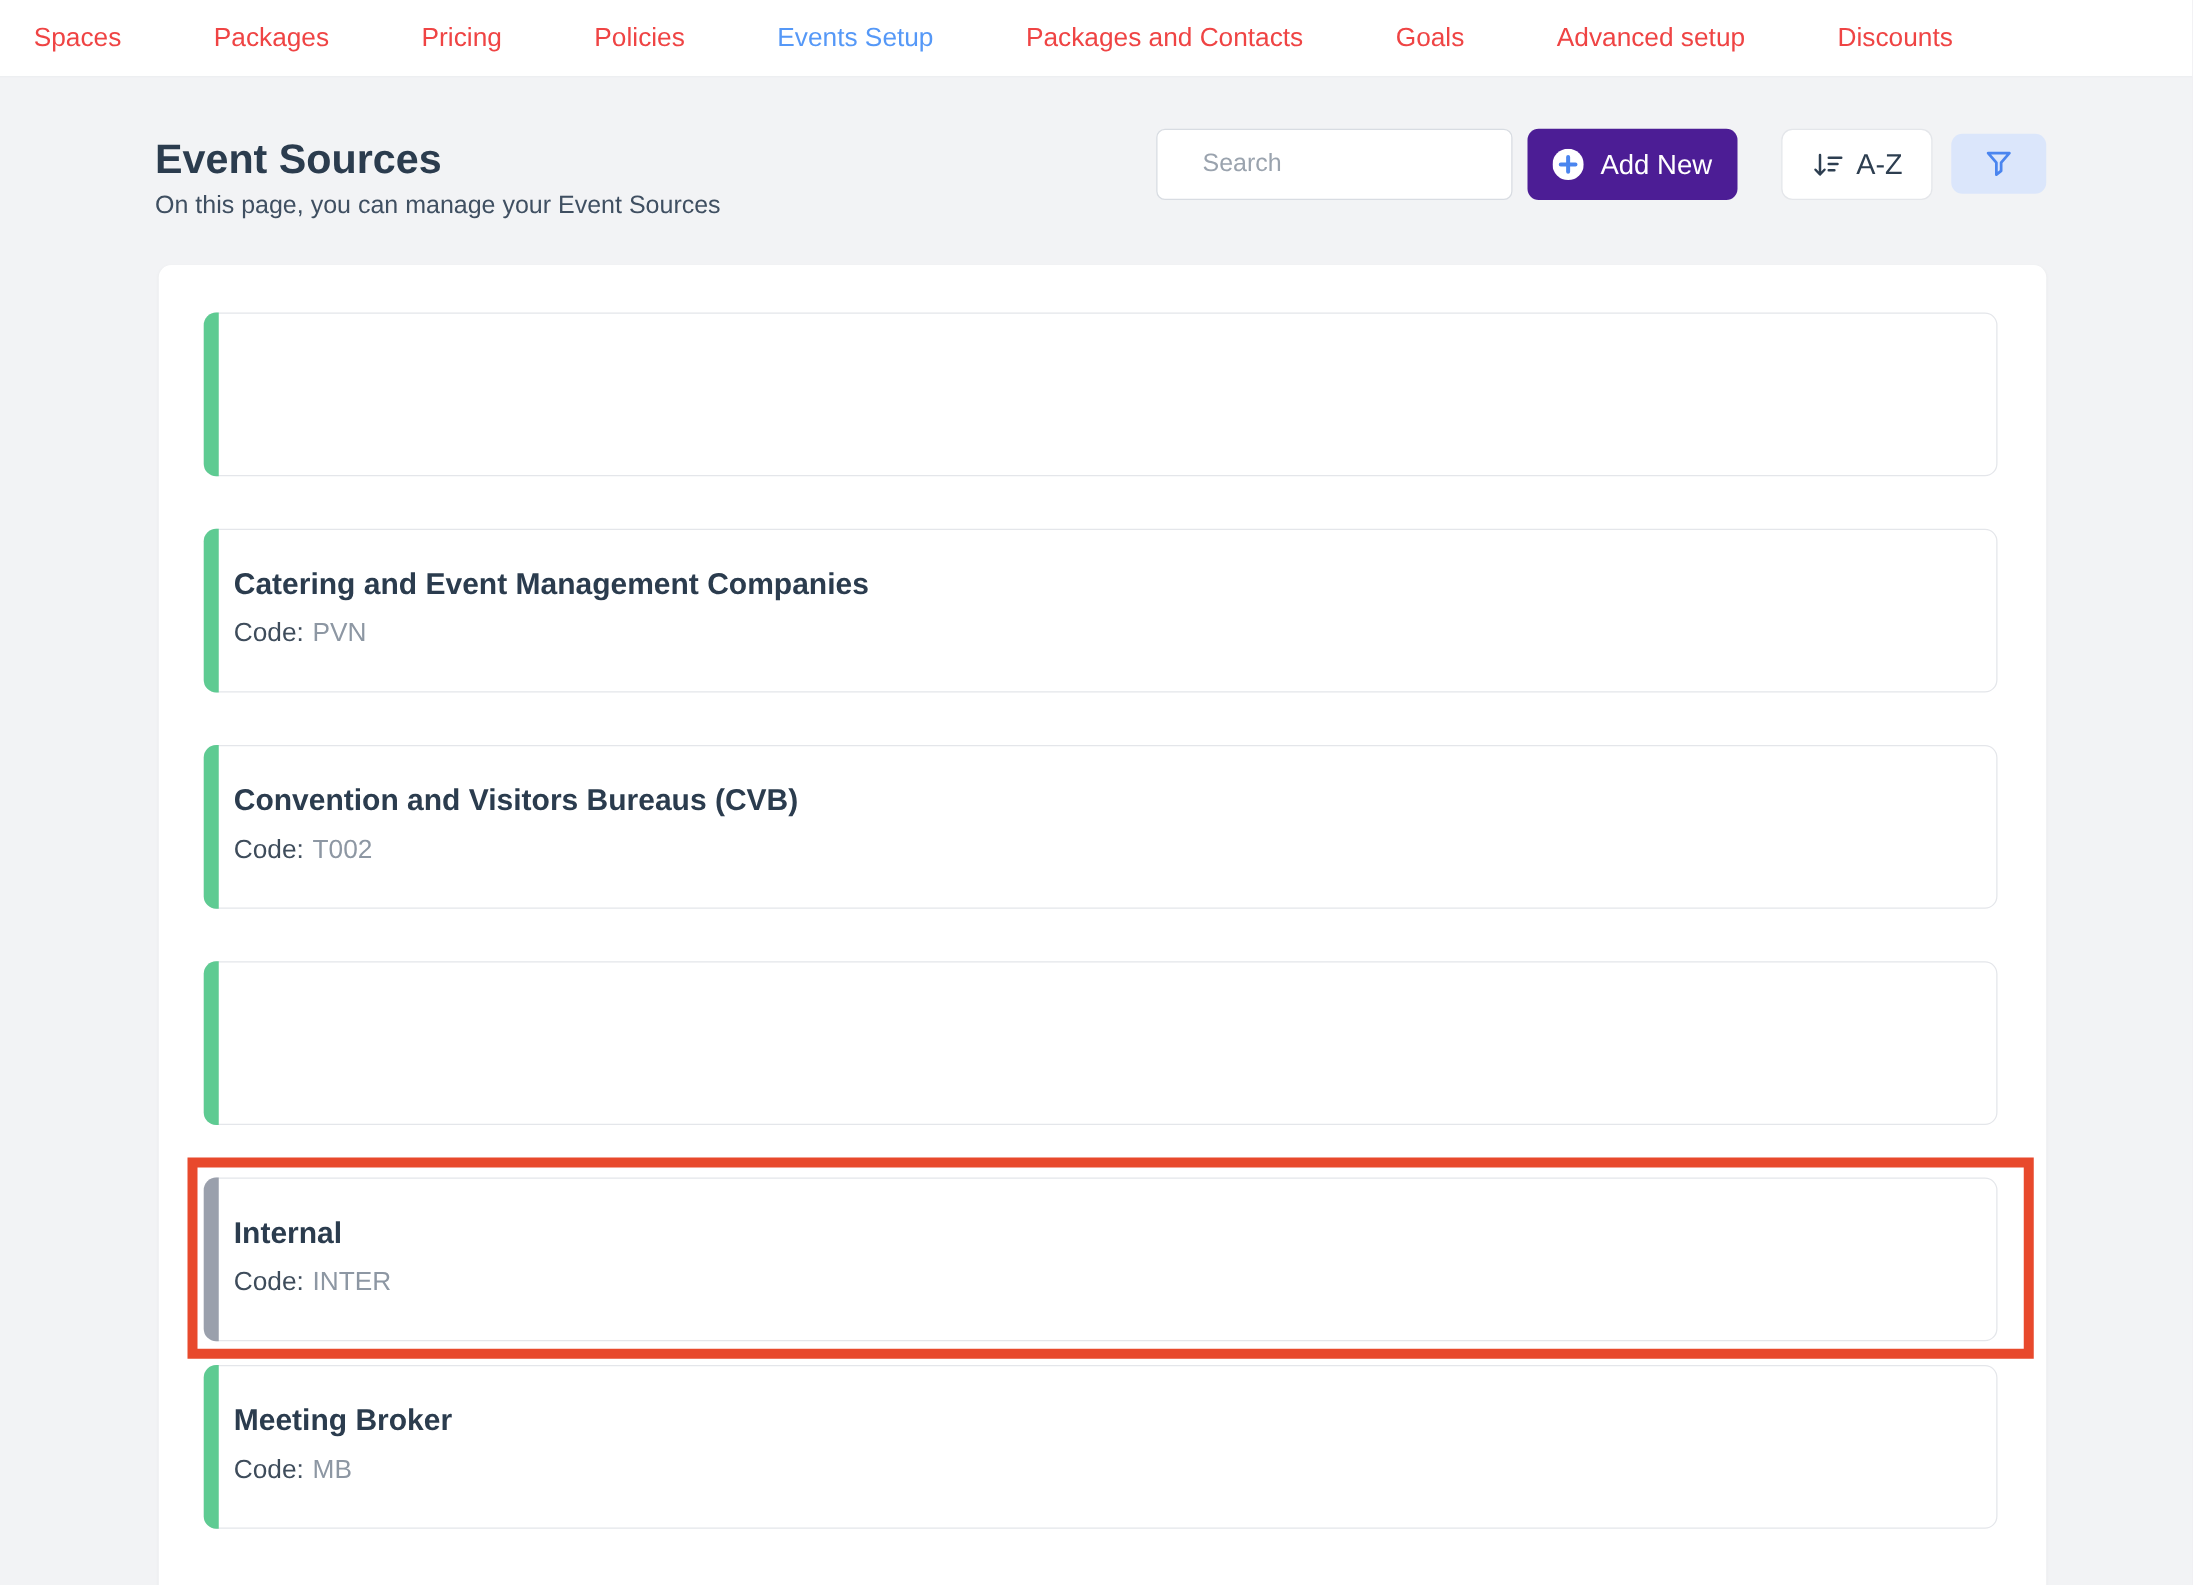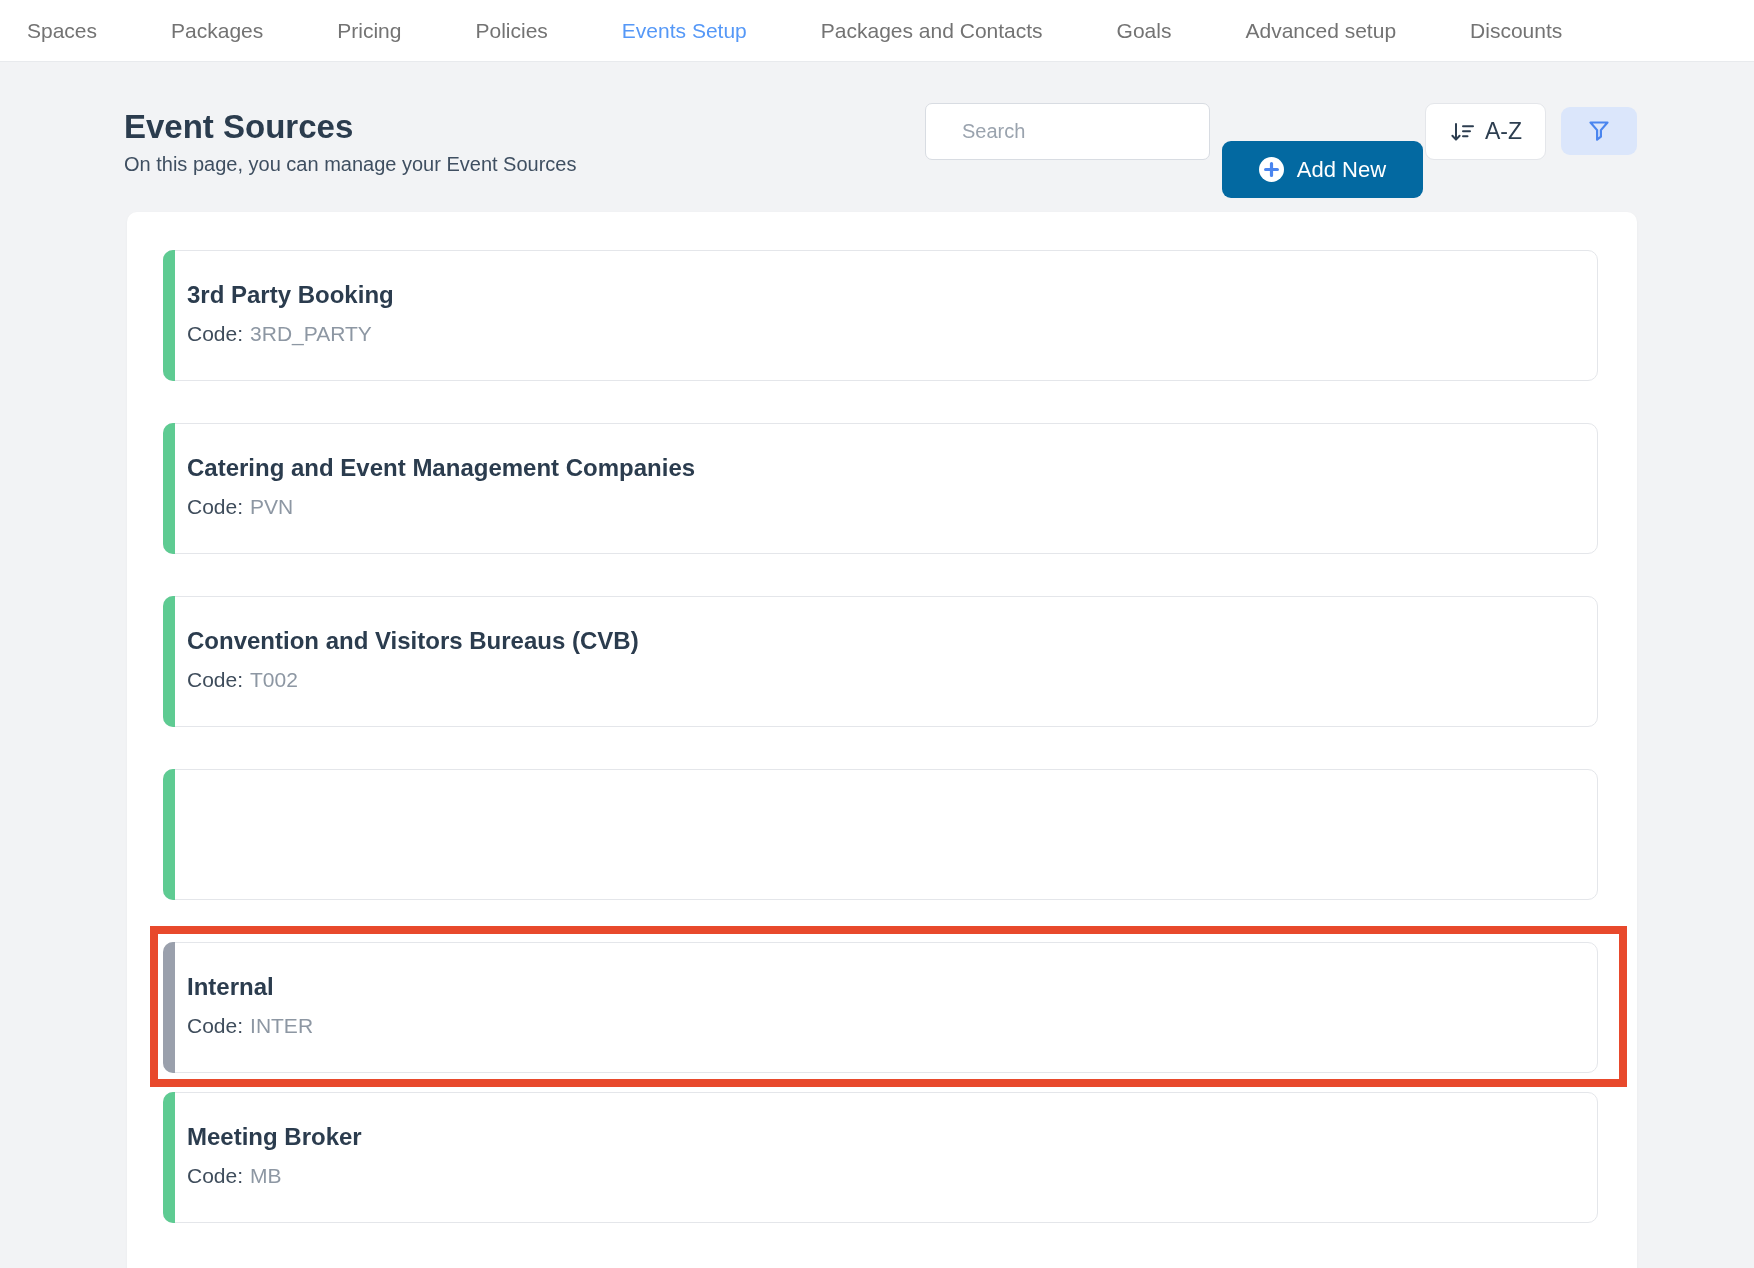--- a/index.html
+++ b/index.html
@@ -9,37 +9,37 @@
     background:#f2f3f5;
     font-family:"Liberation Sans", sans-serif;
     color:#2d3e50;
   }
   
   .nav {
     position:absolute; top:0; left:0; width:1754px; height:62px;
     background:#ffffff; border-bottom:1px solid #e8eaed;
     display:flex; align-items:center; padding-left:27px; gap:74px;
   }
-  .nav-item { font-size:21px; color:#737373; white-space:nowrap; cursor:pointer; }
+  .nav-item { font-size:21px; color:#ef4444; white-space:nowrap; cursor:pointer; }
   .nav-item.active { color:#5598f7; }
   
   .page-title { position:absolute; left:124px; top:108px; font-size:33px; font-weight:bold; color:#2b3c4e; }
   .page-subtitle { position:absolute; left:124px; top:153px; font-size:20px; color:#3f4f61; }
   
   .search-input {
     position:absolute; left:925px; top:103px; width:285px; height:57px;
     border:1px solid #d8dce2; border-radius:7px; background:#fff;
     font-size:20px; padding:0 36px; color:#33475b; outline:none;
     font-family:"Liberation Sans", sans-serif;
   }
   .search-input::placeholder { color:#9aa3ae; }
   .btn { display:flex; align-items:center; justify-content:center; cursor:pointer; }
   .btn-add {
-    position:absolute; left:1222px; top:103px; width:201px; height:57px;
-    background:#0369a1; border-radius:9px; color:#ffffff; font-size:22px; gap:13px;margin-top:38px;
+    position:absolute; left:1222px; top:103px; width:168px; height:57px;
+    background:#4c1d95; border-radius:9px; color:#ffffff; font-size:22px; gap:13px;
   }
   .btn-sort {
     position:absolute; left:1425px; top:103px; width:121px; height:57px;
     background:#ffffff; border:1px solid #e4e6ea; border-radius:9px;
     font-size:23px; color:#2d3e50; gap:10px;
   }
   .btn-filter {
     position:absolute; left:1561px; top:107px; width:76px; height:48px;
     background:#dbe6fb; border-radius:9px;
   }
@@ -114,26 +114,20 @@
       <svg width="24" height="24" viewBox="0 0 24 24">
         <path d="M3.5 3.5h17l-6.6 7.6v6.6l-3.8 3V11.1z" stroke="#4a85ef" stroke-width="2.2" fill="none" stroke-linejoin="round"></path>
       </svg>
     </span>
   </div>
 
   <div class="panel"></div>
 
   <div class="card" style="top:250px">
     <div class="card-strip" style="background: rgb(94, 203, 146);"></div>
-    <div class="card-body">
-      <div class="card-title">3rd Party Booking</div>
-      <div class="card-code">
-        <span class="code-label">Code:</span><span class="code-value">3RD_PARTY</span>
-      </div>
-    </div>
   </div>
 
   <div class="card" style="top:423px">
     <div class="card-strip" style="background: rgb(94, 203, 146);"></div>
     <div class="card-body">
       <div class="card-title">Catering and Event Management Companies</div>
       <div class="card-code">
         <span class="code-label">Code:</span><span class="code-value">PVN</span>
       </div>
     </div>

